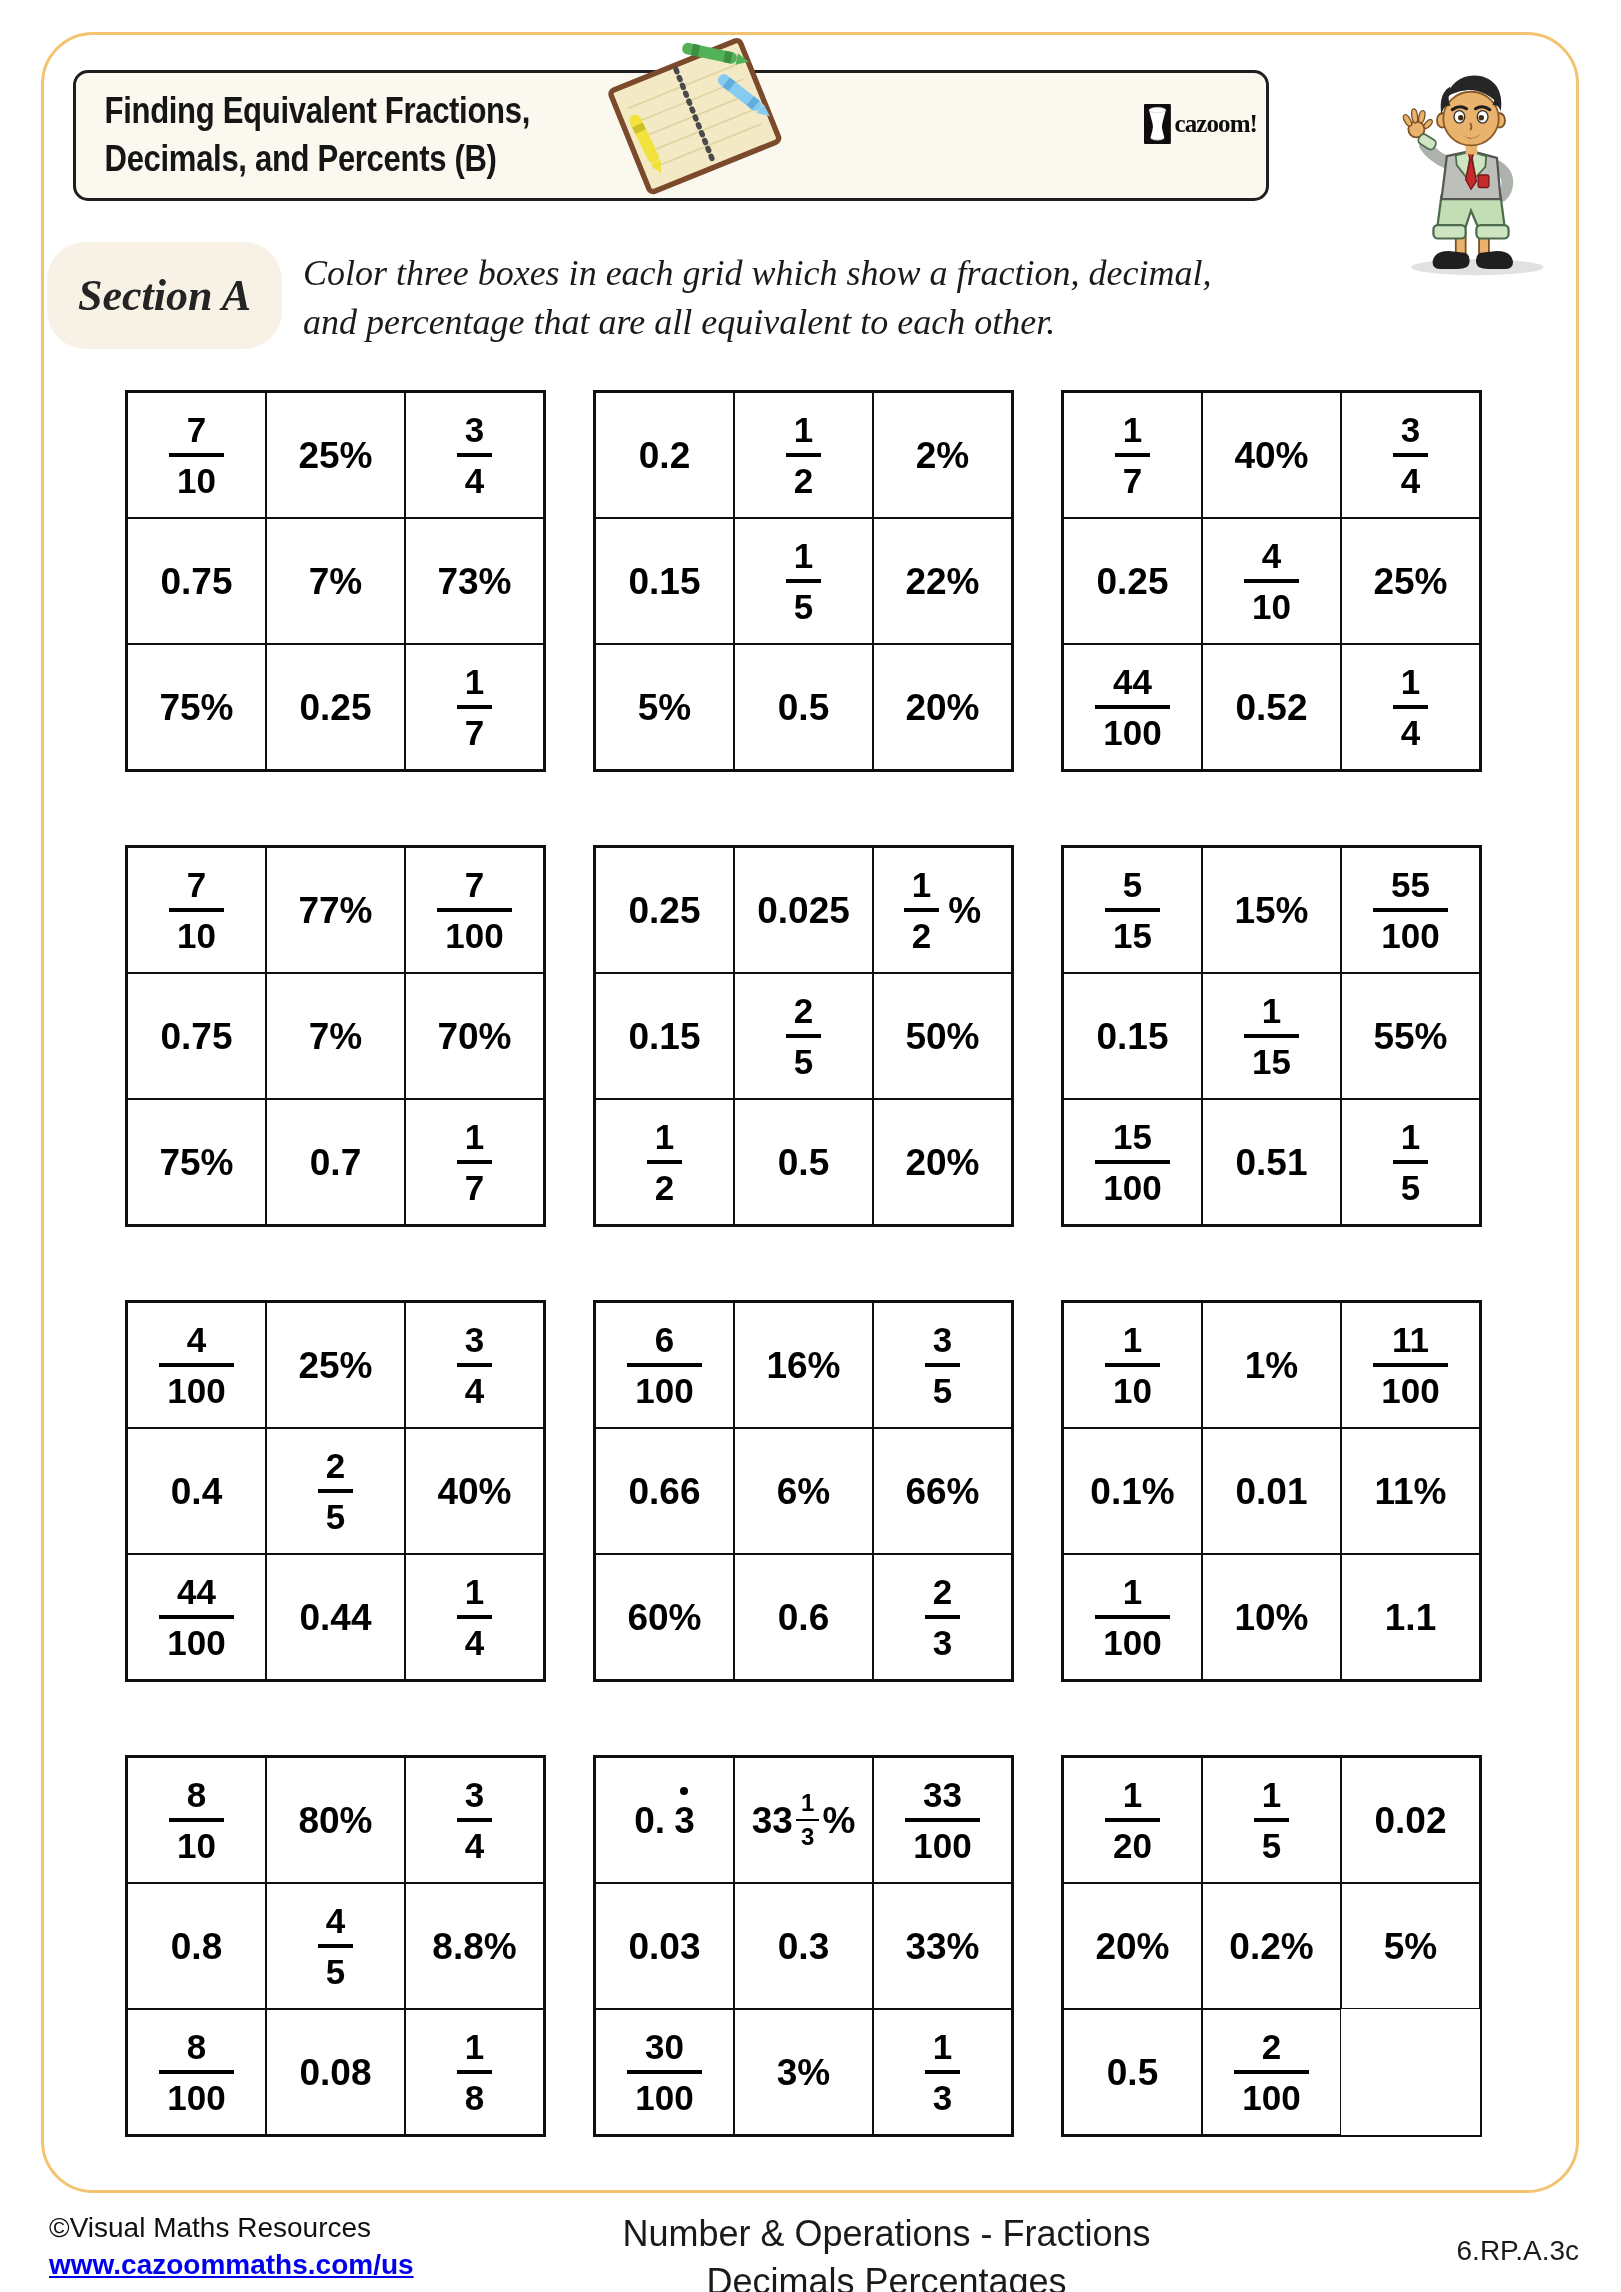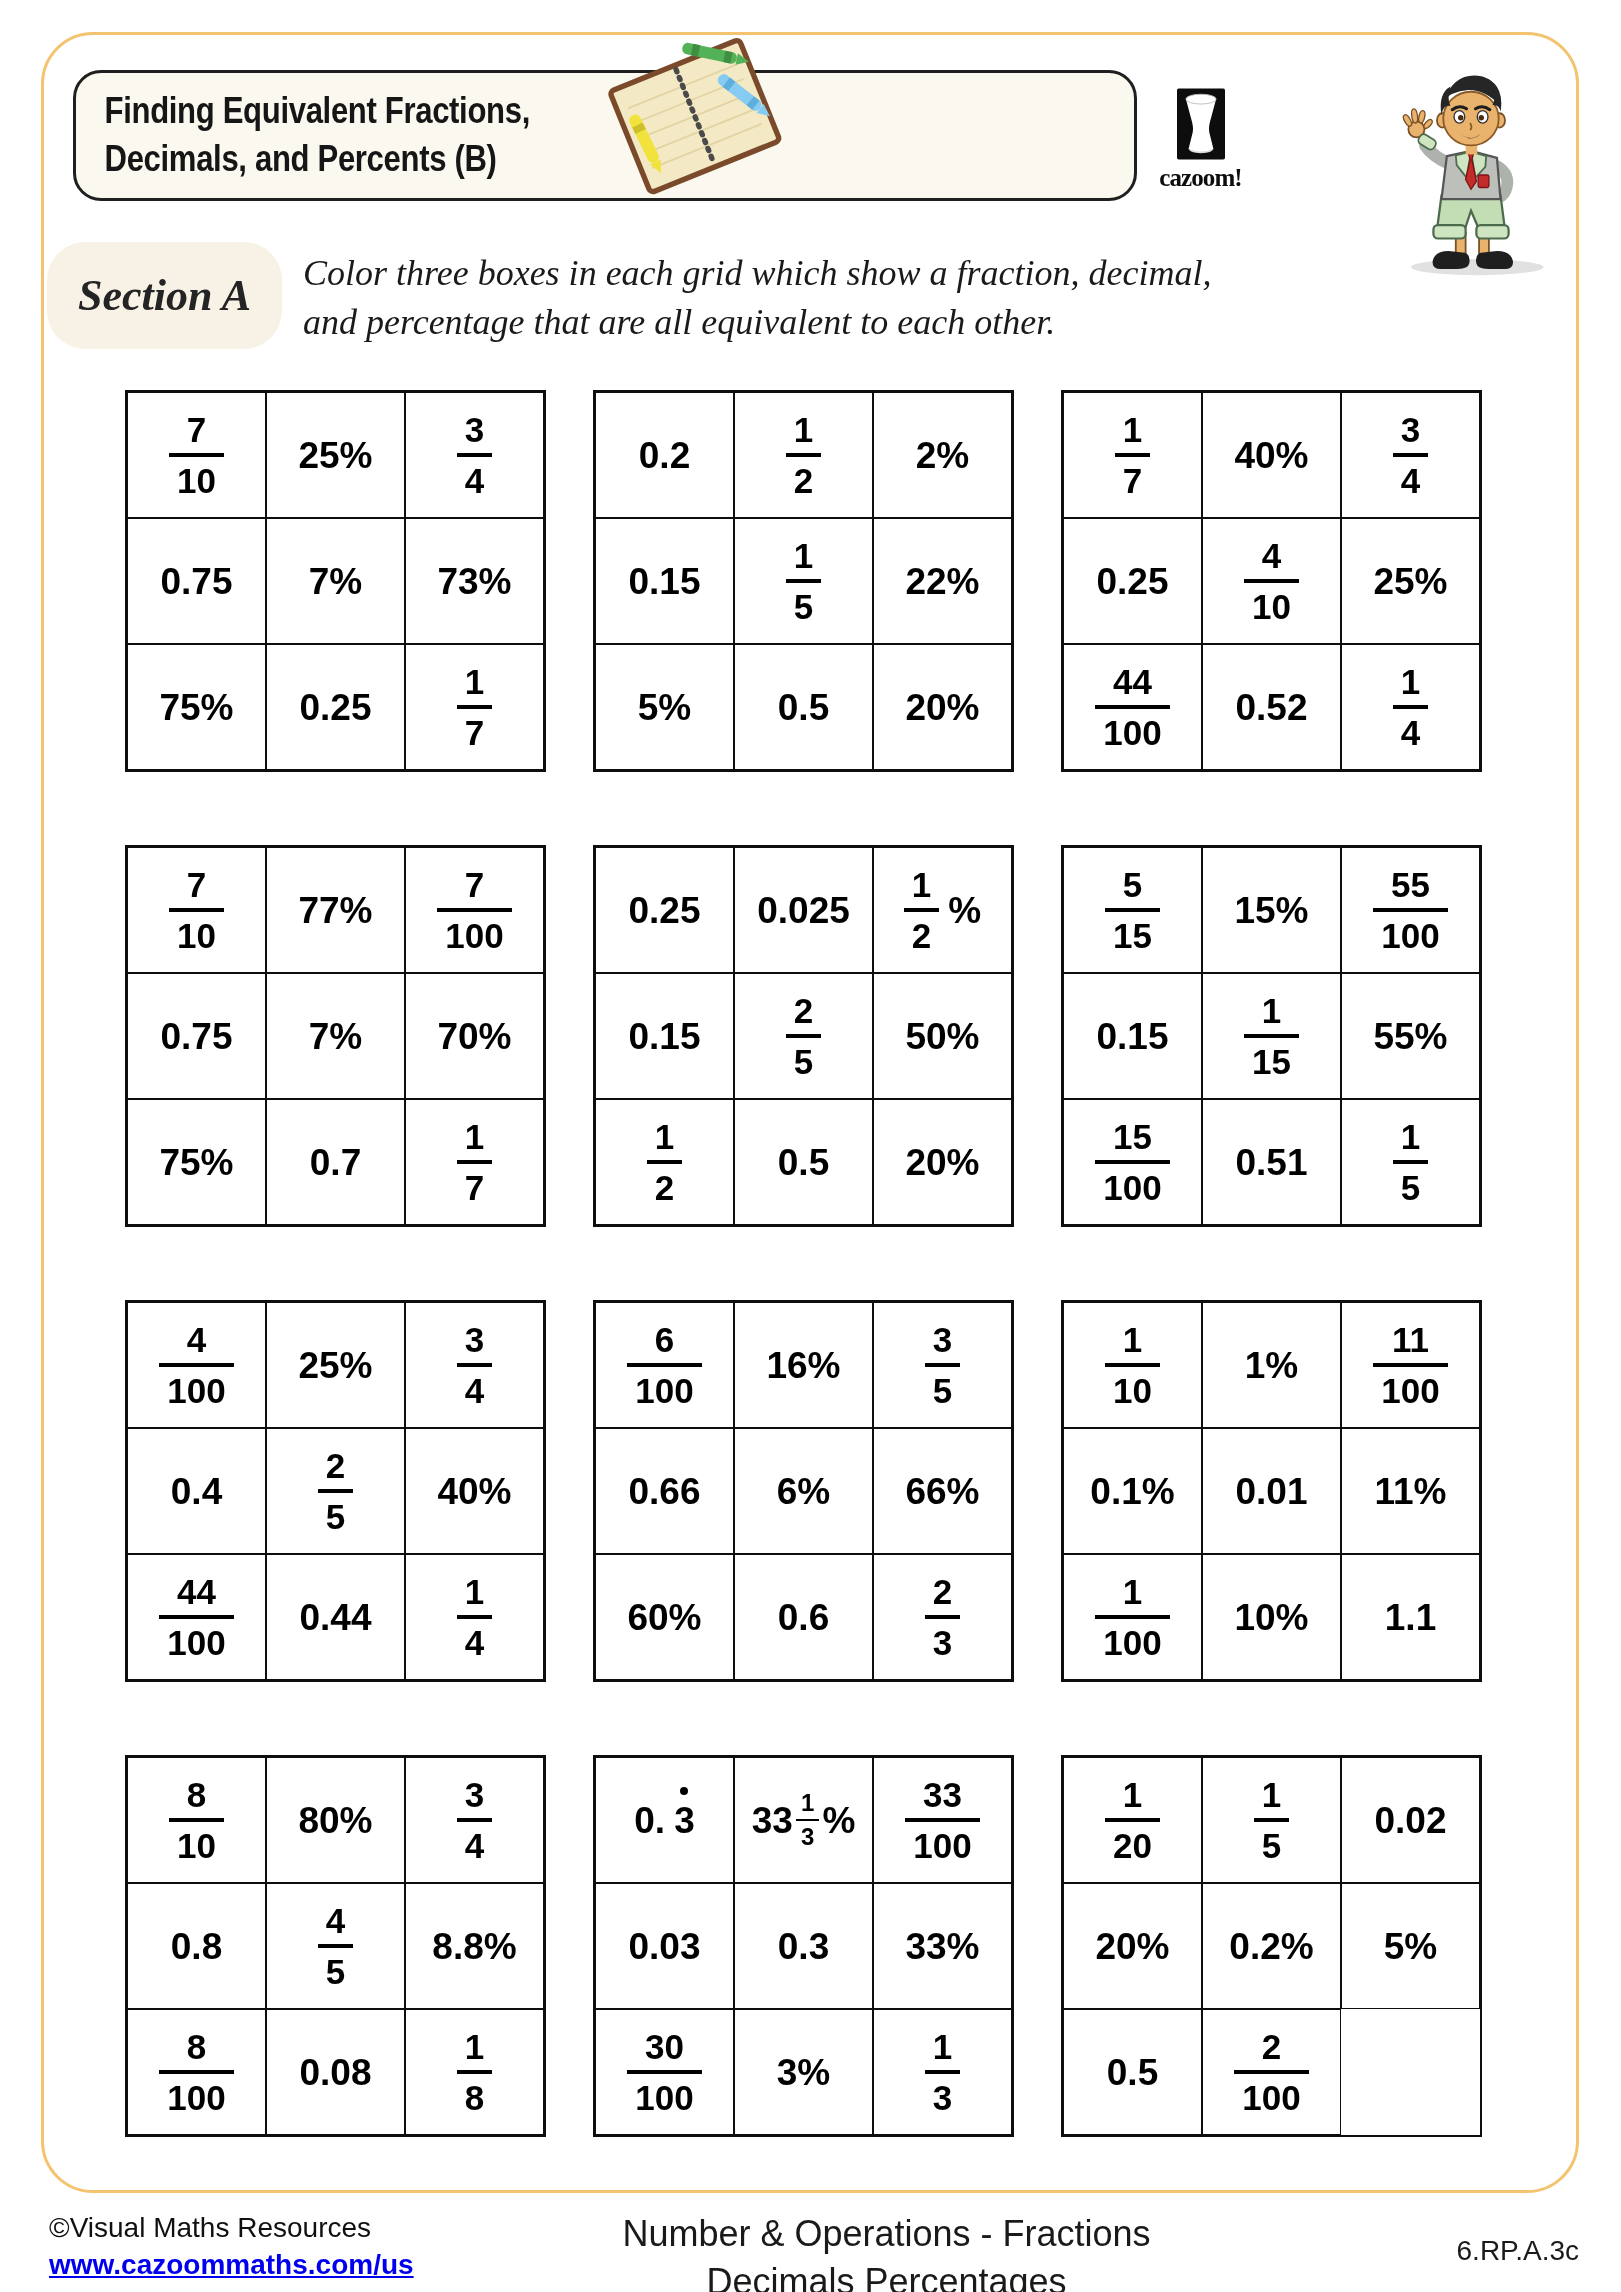--- a/index.html
+++ b/index.html
@@ -9,36 +9,36 @@
     font-family:"Liberation Sans","DejaVu Sans",sans-serif;
     color:#111;
     overflow:hidden;
   }
   .outer-border{
     position:absolute;left:41px;top:32px;width:1532px;height:2155px;
     border:3.6px solid var(--border-accent,#F4C36F);
     border-radius:52px;
   }
   .title-box{
-    position:absolute;left:73px;top:70px;width:1064px;height:131px;
+    position:absolute;left:73px;top:70px;width:1196px;height:131px;
     background:var(--panel-bg,#FAF8EF);
-    border:3.6px solid #1f1f1f;border-radius:28px;
+    border:3.6px solid #1f1f1f;border-radius:15px;
     box-sizing:border-box;
   }
   .title-text{
     padding:14.3px 0 0 34px;
     font-size:37px;font-weight:bold;line-height:1.28;letter-spacing:-0.4px;
     color:#161616;
     transform:scaleX(0.84);transform-origin:left top;
     white-space:nowrap;
   }
   .notebook{position:absolute;left:605px;top:30px;width:179px;height:166px;}
   .logo-wrap{
     position:absolute;left:1144px;top:88px;width:113px;
-    display:flex;flex-direction:column;align-items:center;gap:3.6px;
+    display:flex;flex-direction:row;align-items:center;gap:3.6px;
   }
   .logo-text{
     font-family:"Liberation Serif","DejaVu Serif",serif;
     font-weight:bold;font-size:25px;letter-spacing:-0.9px;color:#0d0d0d;
   }
   .boy{position:absolute;left:1386px;top:63px;width:170px;height:215px;}
 
   .section-label{
     position:absolute;left:47px;top:242px;width:235px;height:107px;
     background:var(--label-bg,#F8F2E6);

